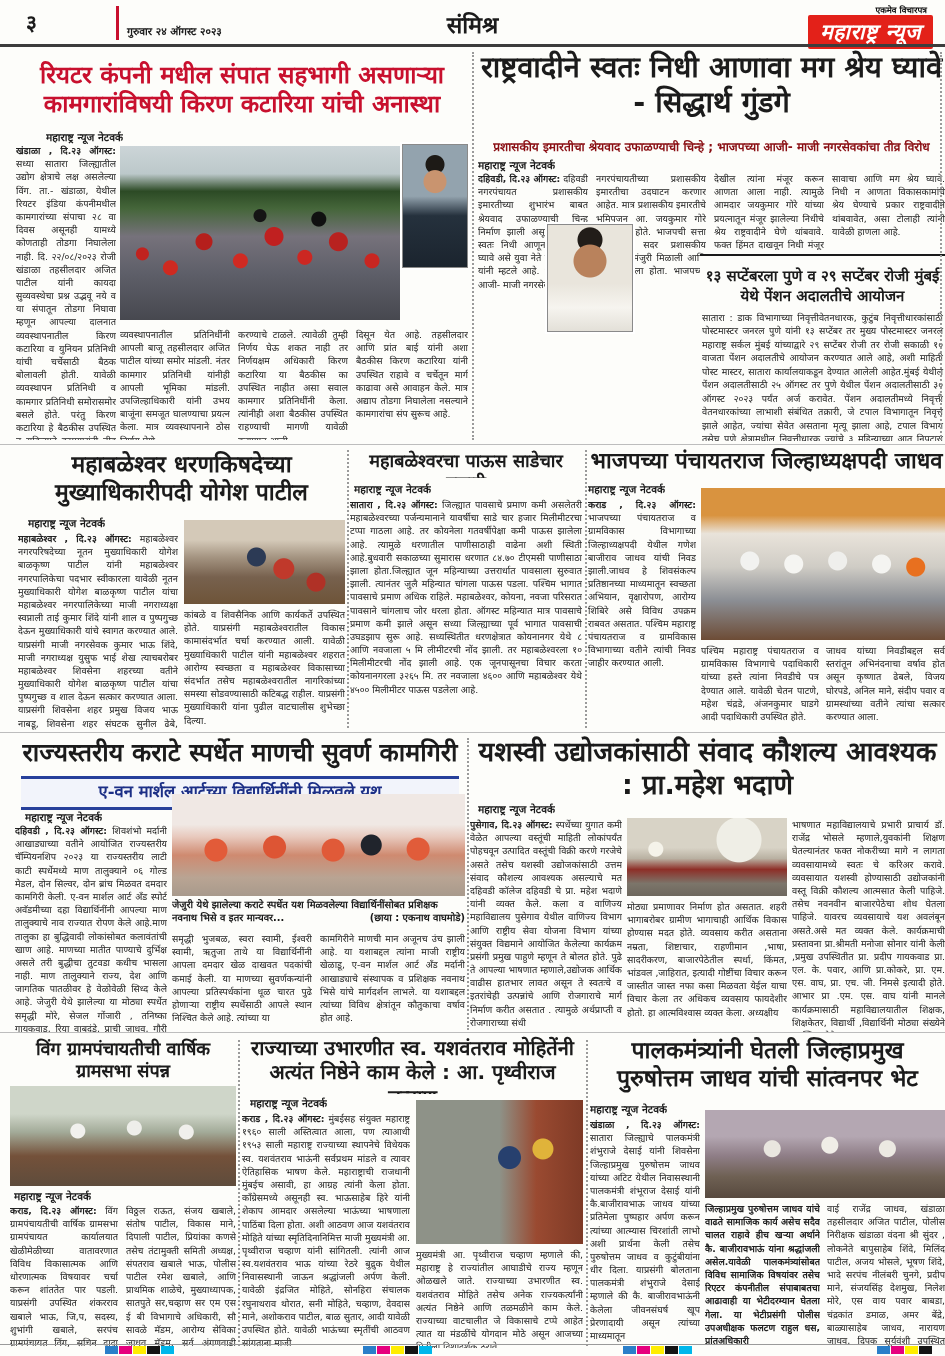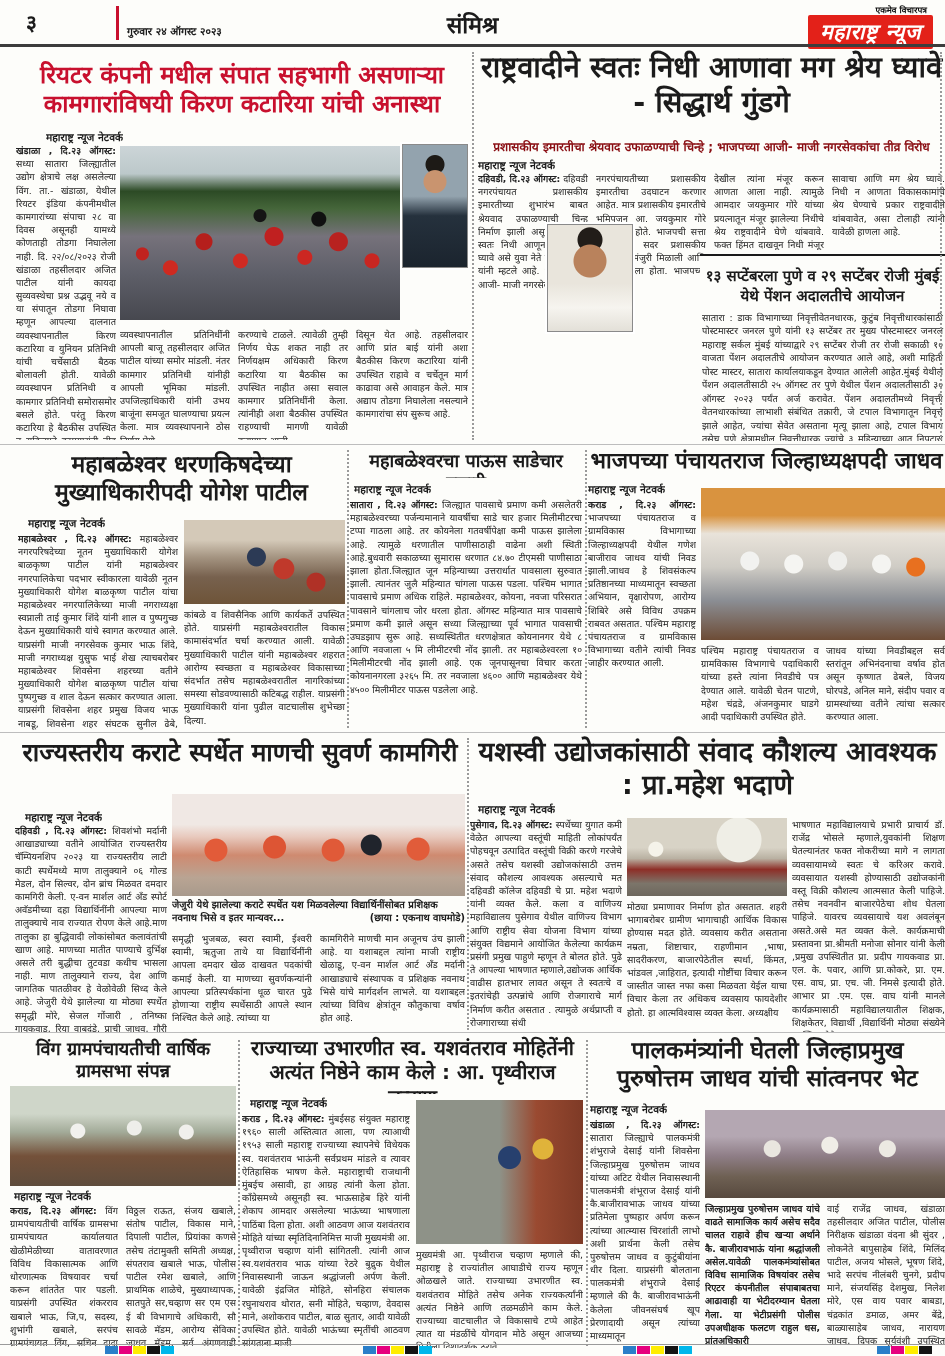--- a/index.html
+++ b/index.html
@@ -179,20 +179,21 @@
     <div class="col" style="left:113px;top:196px;width:118px;height:86px;">पश्चिम महाराष्ट्र पंचायतराज व ग्रामविकास विभागाचे पदाधिकारी यांच्या हस्ते त्यांना निवडीचे पत्र देण्यात आले. यावेळी चेतन पाटणे, महेश चंद्रडे, अंजनकुमार घाडगे आदी पदाधिकारी उपस्थित होते.</div>
     <div class="col" style="left:238px;top:196px;width:119px;height:86px;">जाधव यांच्या निवडीबद्दल सर्व स्तरांतून अभिनंदनाचा वर्षाव होत असून कृष्णात ढेबले, विजय घोरपडे, अनिल माने, संदीप पवार व ग्रामस्थांच्या वतीने त्यांचा सत्कार करण्यात आला.</div>
   </div>
 
   <div class="dotv" style="left:347px;top:450px;height:278px;"></div>
   <div class="dotv" style="left:585px;top:450px;height:278px;"></div>
   <div class="ruleh" style="left:0;top:732px;width:945px;"></div>
 
   <div class="abs" style="left:15px;top:736px;width:450px;height:296px;">
     <div class="hl" style="left:0;top:2px;width:450px;height:34px;font-size:25px;">राज्यस्तरीय कराटे स्पर्धेत माणची सुवर्ण कामगिरी</div>
+    <div class="kbar" style="left:6px;top:40px;width:438px;height:28px;">ए-वन मार्शल आर्टच्या विद्यार्थिनींनी मिळवले यश</div>
     <div class="byline" style="left:10px;top:74px;">महाराष्ट्र न्यूज नेटवर्क</div>
     <div class="col" style="left:0;top:88px;width:152px;height:208px;">
       <span class="dl">दहिवडी , दि.२३ ऑगस्ट:</span>
       <span>शिवशंभो मर्दानी आखाड्याच्या वतीने आयोजित राज्यस्तरीय चॅम्पियनशिप २०२३ या राज्यस्तरीय लाटी काटी स्पर्धेमध्ये माण तालुक्याने ०६ गोल्ड मेडल, दोन सिल्वर, दोन ब्रांच मिळवत दमदार कामगिरी केली. ए-वन मार्शल आर्ट अँड स्पोर्ट अवॅडमीच्या दहा विद्यार्थिनींनी आपल्या माण तालुक्याचे नाव राज्यात रोपण केले आहे.माण तालुका हा बुद्धिवादी लोकांसोबत कलावंतांची खाण आहे. माणच्या मातीत पाण्याचे दुर्भिक्ष असले तरी बुद्धीचा तुटवडा कधीच भासला नाही. माण तालुक्याने राज्य, देश आणि जागतिक पातळीवर हे वेळोवेळी सिध्द केले आहे. जेजुरी येथे झालेल्या या मोठ्या स्पर्धेत समृद्धी मोरे, सेजल गोंजारी , तनिष्का गायकवाड, रिया वाबदंडे, प्राची जाधव, गौरी जाधव,</span>
     </div>
     <div class="photo ph-karate" style="left:157px;top:58px;width:293px;height:102px;"></div>
     <div class="caption" style="left:157px;top:163px;width:293px;height:30px;">
       <span>जेजुरी येथे झालेल्या कराटे स्पर्धेत यश मिळवलेल्या विद्यार्थिनींसोबत प्रशिक्षक नवनाथ भिसे व इतर मान्यवर...</span>
       <span class="credit">(छाया : एकनाथ वाघमोडे)</span>
     </div>

